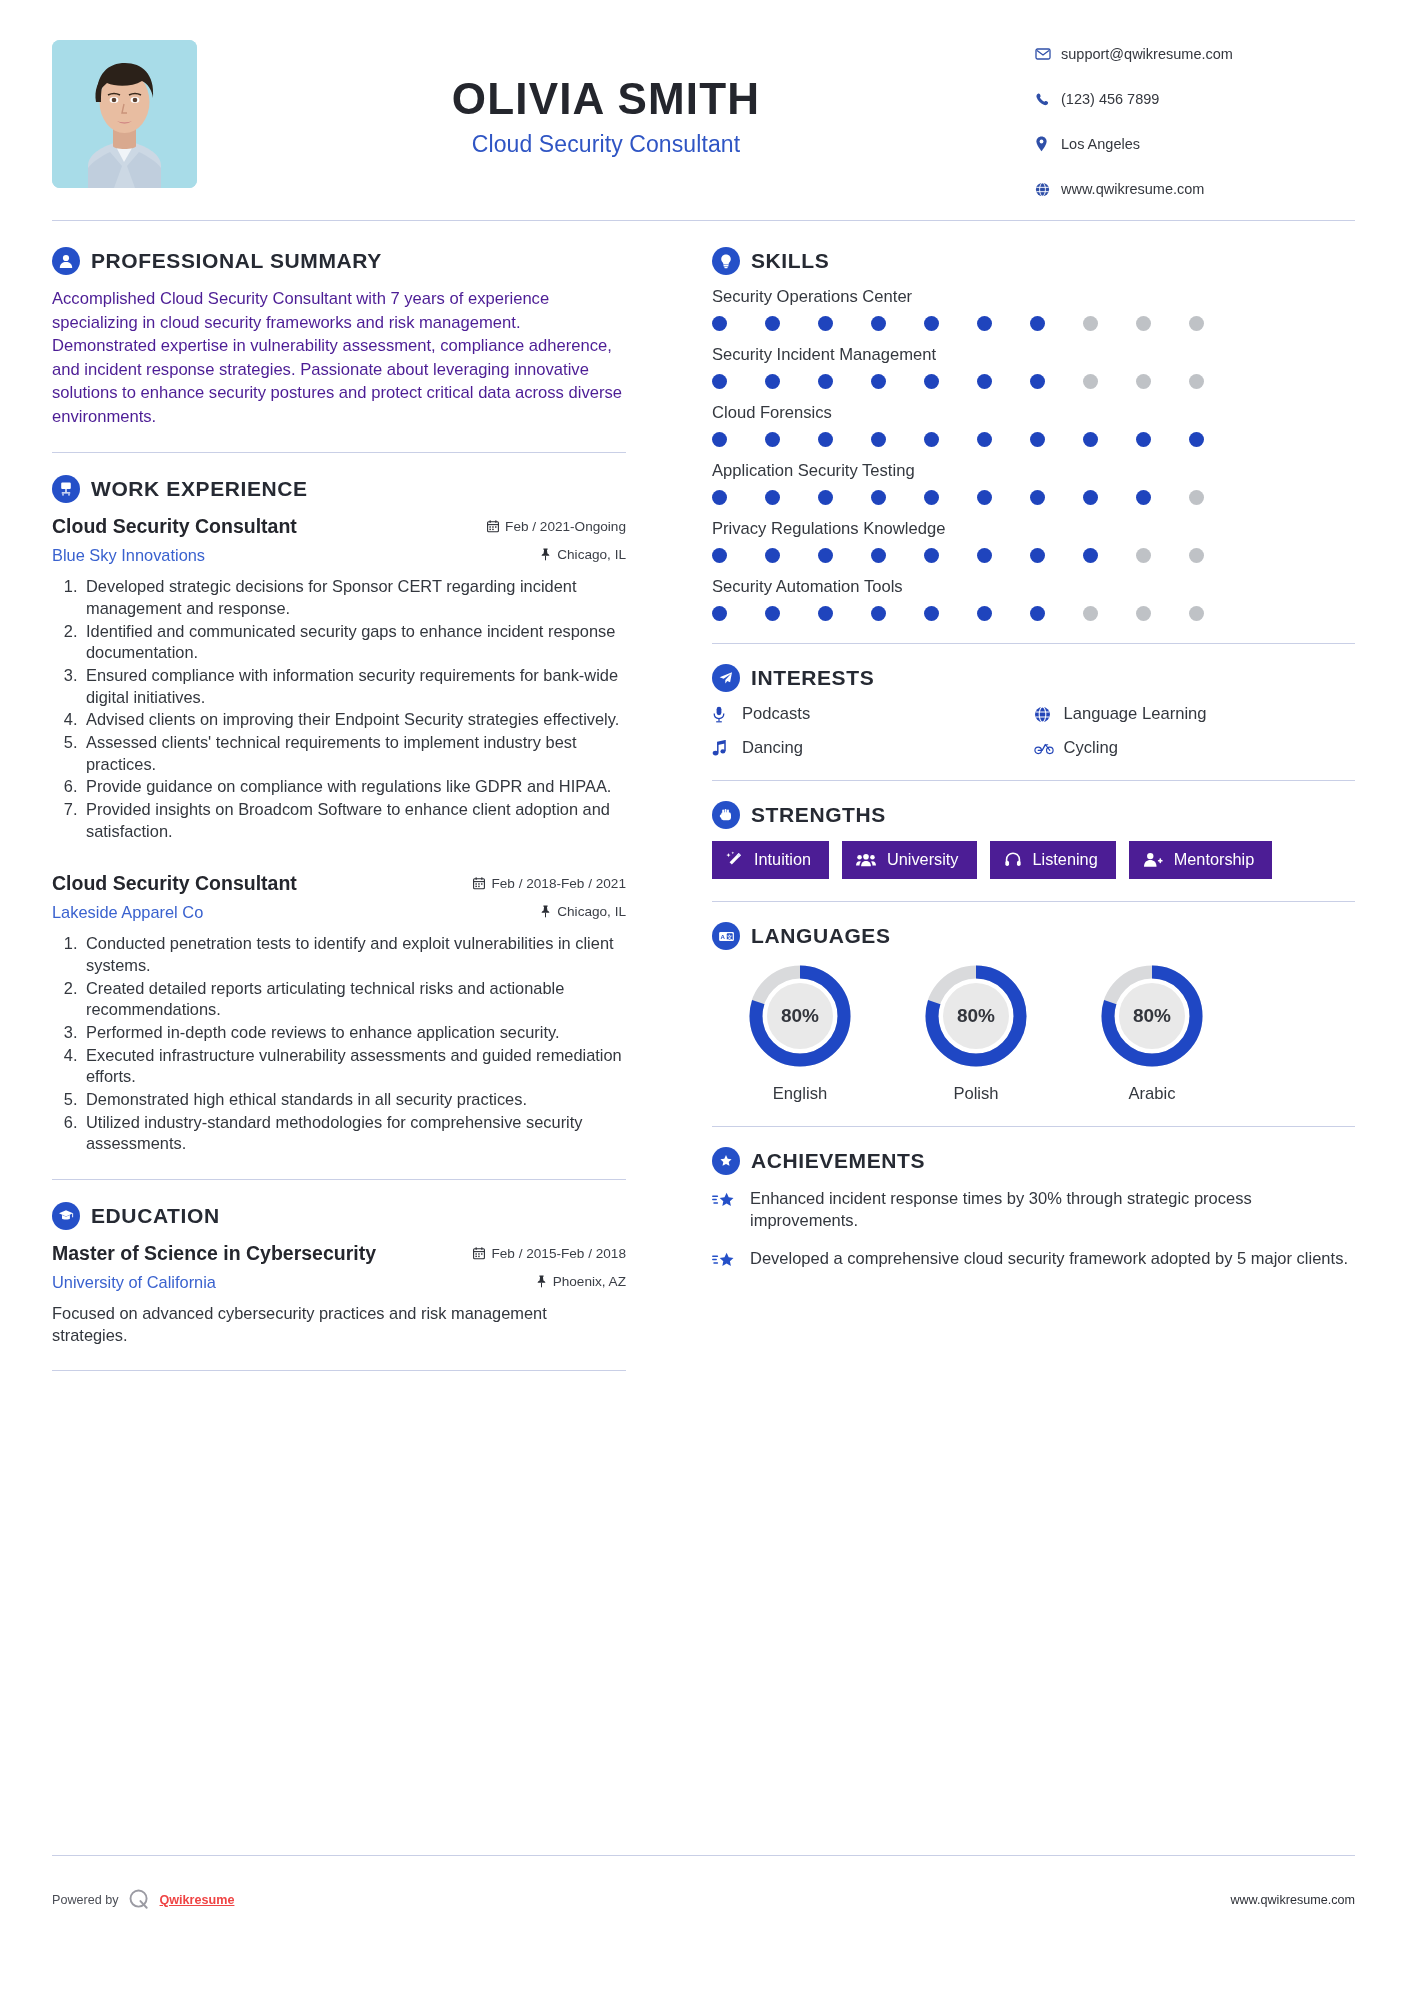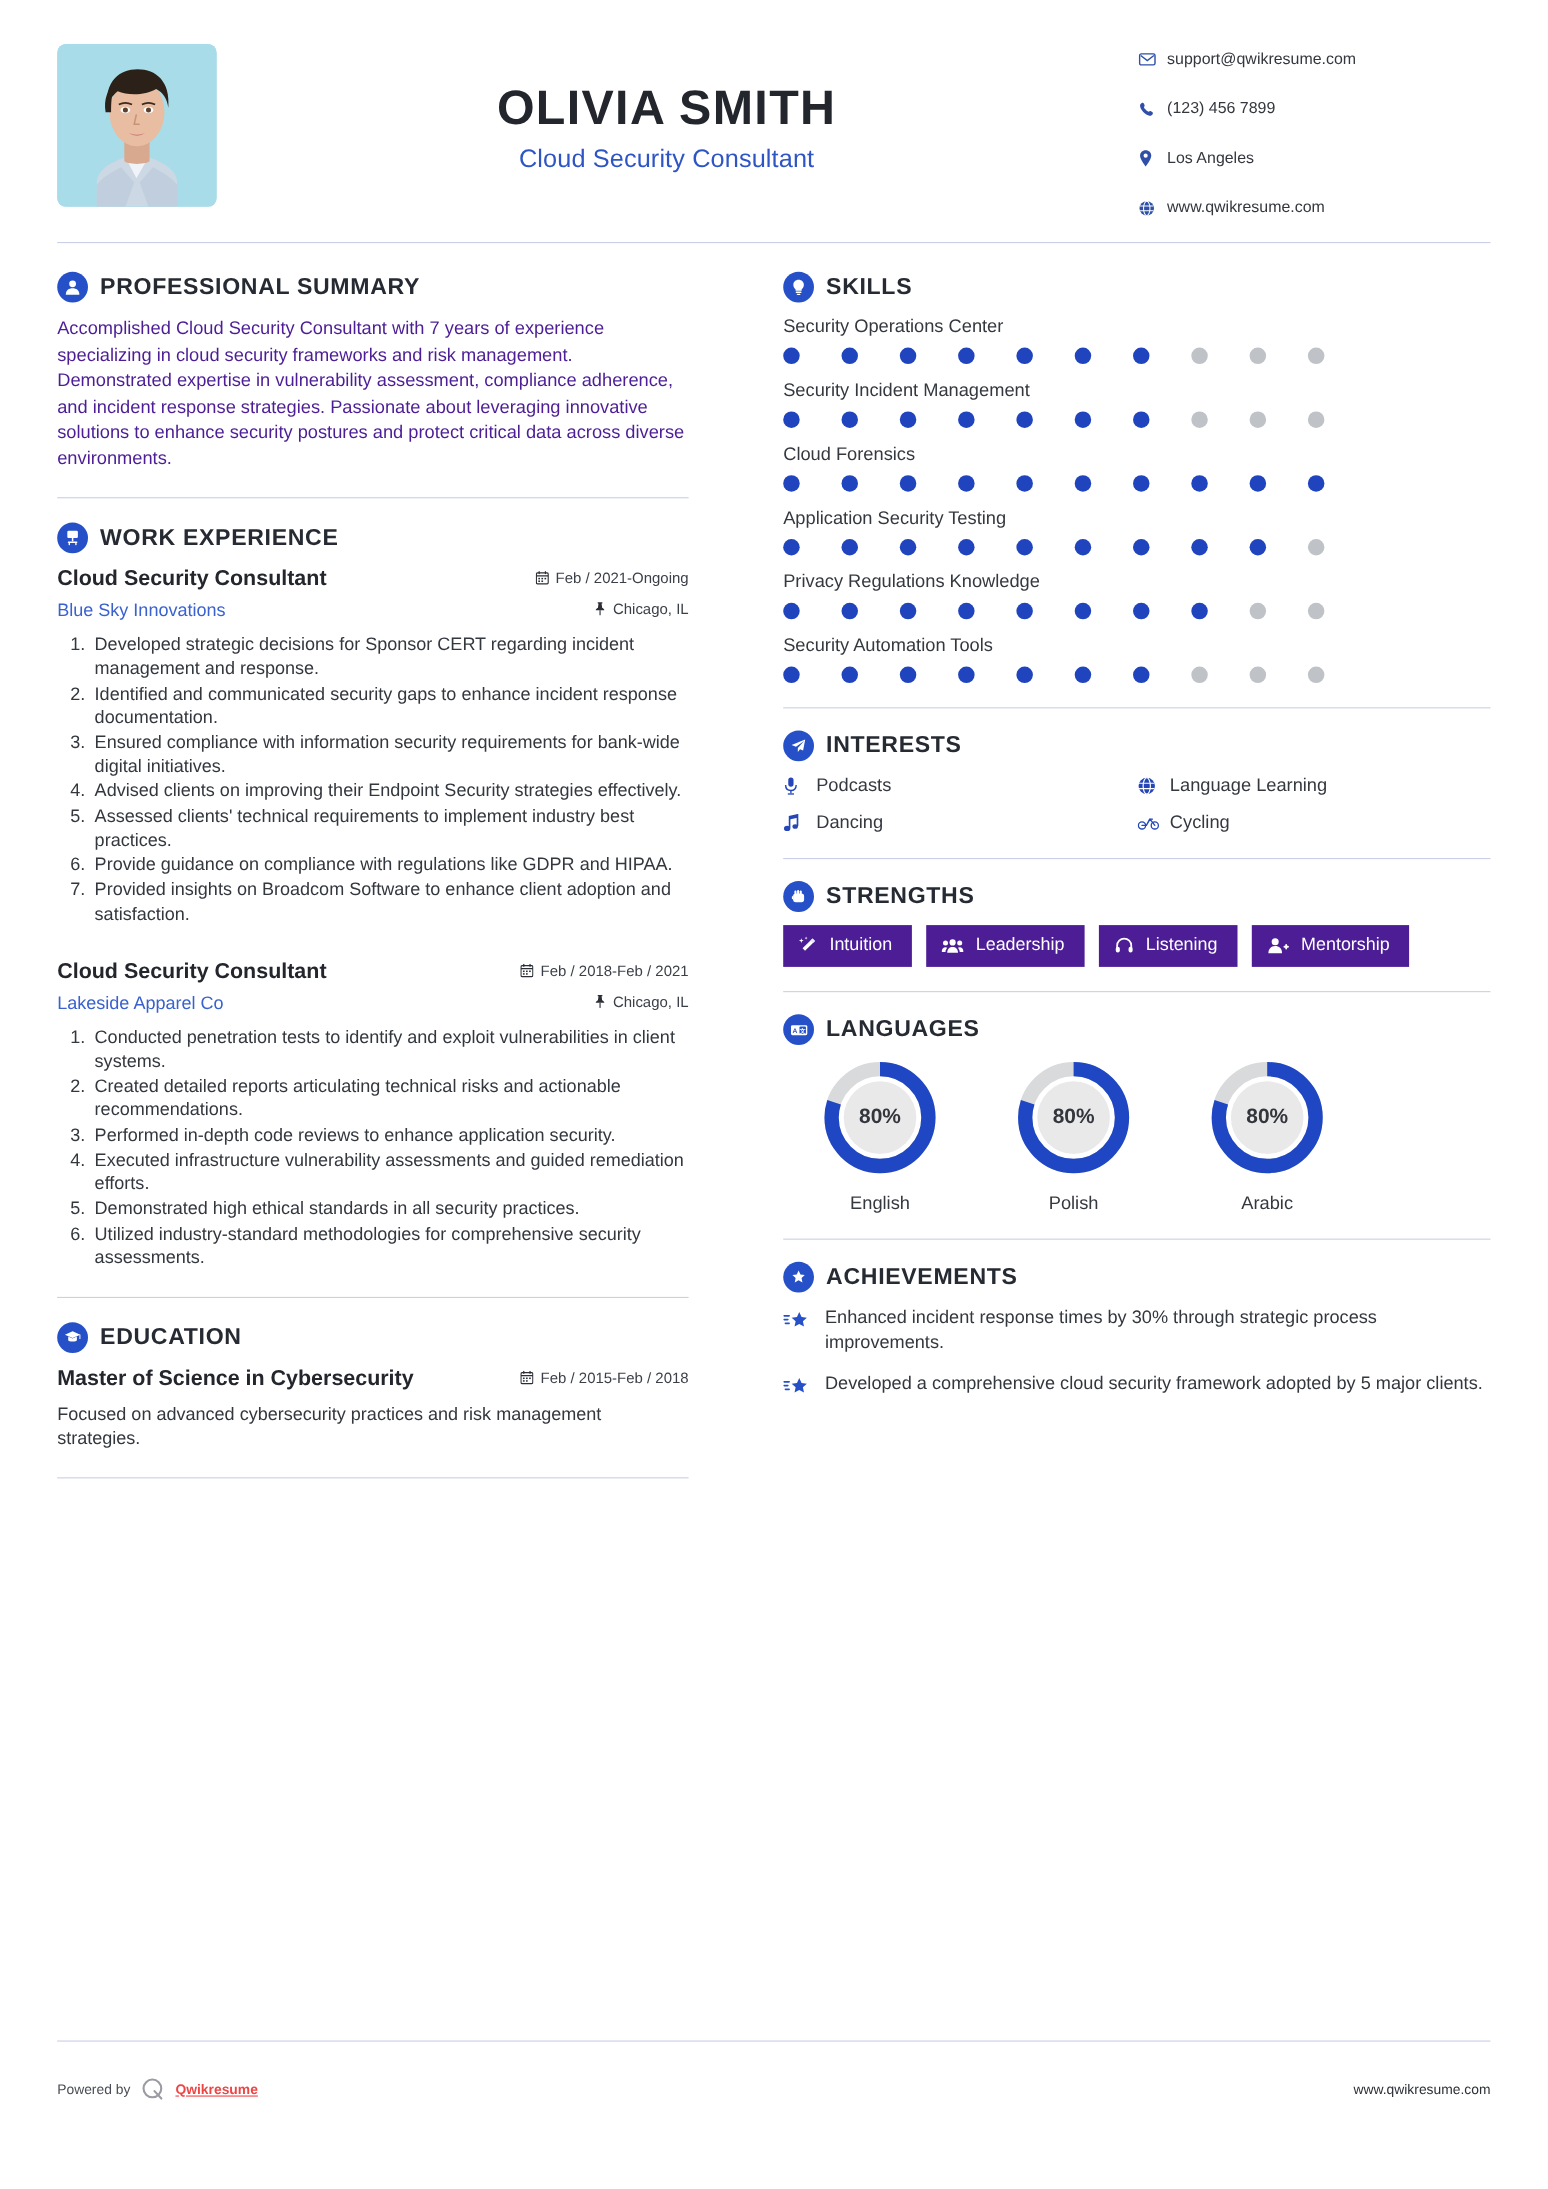--- a/index.html
+++ b/index.html
@@ -526,20 +526,32 @@
                     <rect x="2.4" y="6.3" width="1.5" height="1.4" fill="#2b2e35"></rect>
                     <rect x="5.2" y="6.3" width="1.5" height="1.4" fill="#2b2e35"></rect>
                     <rect x="8" y="6.3" width="1.5" height="1.4" fill="#2b2e35"></rect>
                     <rect x="2.4" y="8.7" width="1.5" height="1.4" fill="#2b2e35"></rect>
                     <rect x="5.2" y="8.7" width="1.5" height="1.4" fill="#2b2e35"></rect>
                   </svg>
               </span>
               <span>Feb / 2015-Feb / 2018</span>
             </span>
           </div>
+          <div class="entry-row2">
+            <span class="entry-org">University of California</span>
+            <span class="entry-meta">
+              <span class="meta-ico">
+                <svg width="11" height="13" viewBox="0 0 11 13">
+                    <path d="M3.4 0.6 H7.6 V1.7 H6.9 L7.4 5.4 C8.6 6 9.4 6.9 9.4 7.7 H1.6 C1.6 6.9 2.4 6 3.6 5.4 L4.1 1.7 H3.4 Z" fill="#2b2e35"></path>
+                    <rect x="5" y="7.7" width="1" height="4.6" fill="#2b2e35"></rect>
+                  </svg>
+              </span>
+              <span>Phoenix, AZ</span>
+            </span>
+          </div>
           <div class="edu-desc">Focused on advanced cybersecurity practices and risk management strategies.</div>
         </div>
       </div>
 
       <div class="hr-sec"></div>
     </div>
 
     <div class="col-right">
 
       <div>
@@ -739,21 +751,21 @@
             <span class="s-ico">
               <svg width="20" height="17" viewBox="0 0 22 18">
                   <circle cx="11" cy="6" r="3.1" fill="#fff"></circle>
                   <path d="M5.6 16.4 C5.6 12.4 8 10.6 11 10.6 C14 10.6 16.4 12.4 16.4 16.4 Z" fill="#fff"></path>
                   <circle cx="3.9" cy="6.6" r="2.5" fill="#fff"></circle>
                   <path d="M0 15.6 C0 12.4 1.8 10.8 3.9 10.8 C4.6 10.8 5.2 11 5.7 11.3 C4.6 12.4 3.9 14 3.9 15.6 Z" fill="#fff"></path>
                   <circle cx="18.1" cy="6.6" r="2.5" fill="#fff"></circle>
                   <path d="M22 15.6 C22 12.4 20.2 10.8 18.1 10.8 C17.4 10.8 16.8 11 16.3 11.3 C17.4 12.4 18.1 14 18.1 15.6 Z" fill="#fff"></path>
                 </svg>
             </span>
-            <span>Leadership</span>
+            <span>University</span>
           </div>
           <div class="strength">
             <span class="s-ico">
               <svg width="18" height="17" viewBox="0 0 18 18">
                   <path d="M2.2 11.4 V9 C2.2 5.2 5.2 2.4 9 2.4 C12.8 2.4 15.8 5.2 15.8 9 V11.4" fill="none" stroke="#fff" stroke-width="1.7"></path>
                   <rect x="0.9" y="10.2" width="3.9" height="5.6" rx="1.9" fill="#fff"></rect>
                   <rect x="13.2" y="10.2" width="3.9" height="5.6" rx="1.9" fill="#fff"></rect>
                 </svg>
             </span>
             <span>Listening</span>

